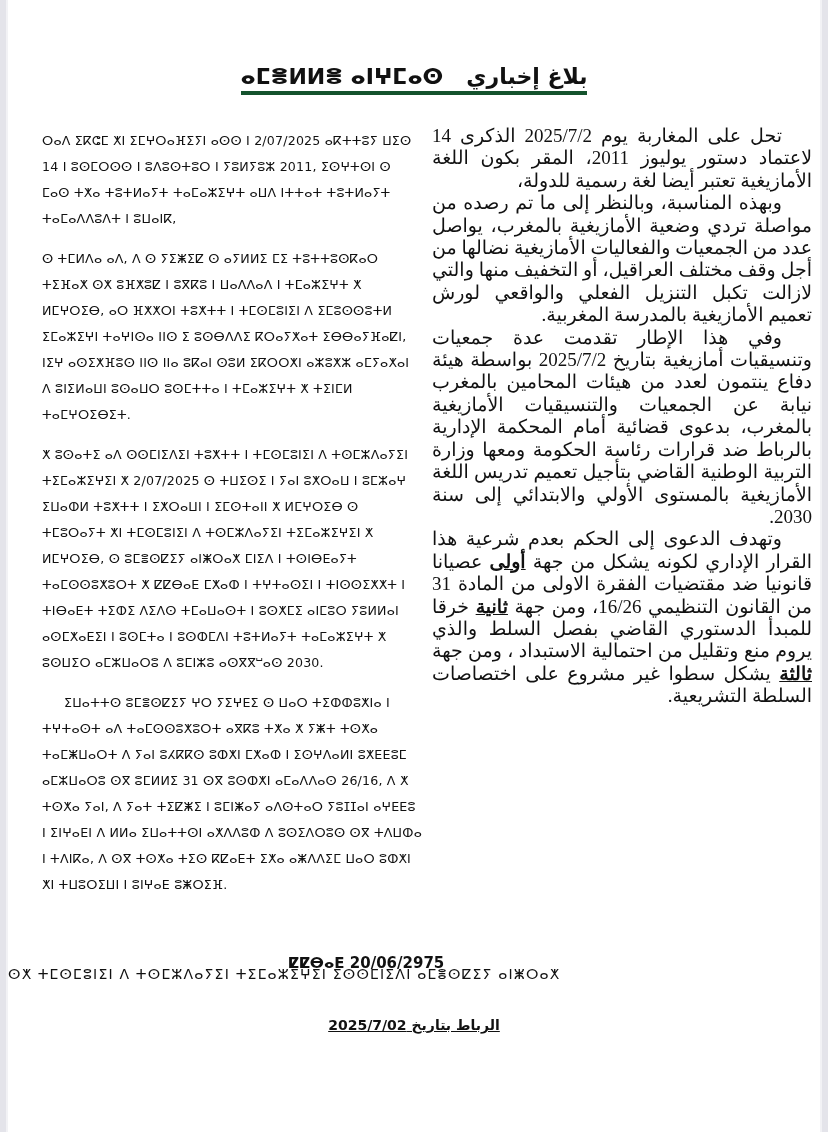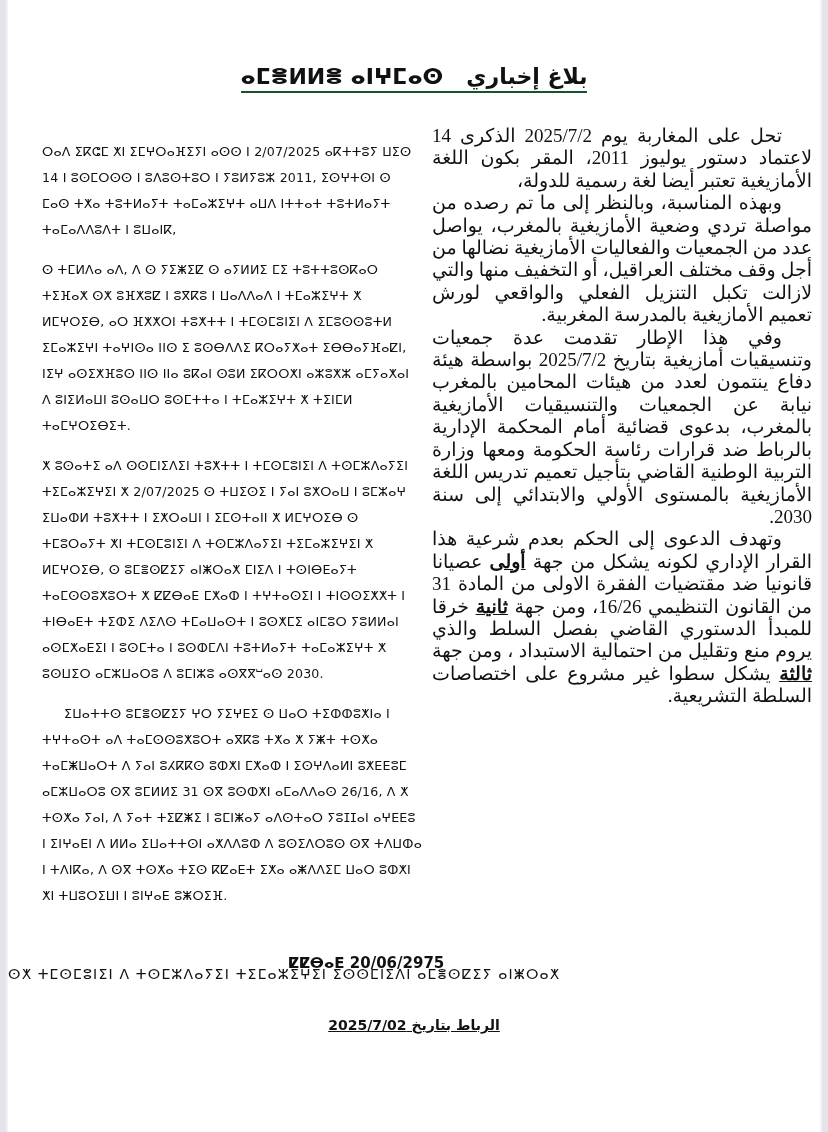--- a/index.html
+++ b/index.html
@@ -14,26 +14,26 @@
   .edge-left2 { position: absolute; left: 6px; top: 0; width: 2px; height: 1132px; background: #f2f2f5; }
   .edge-right { position: absolute; right: 0; top: 0; width: 6px; height: 1132px; background: #e4e4ea; }
   .edge-right2 { position: absolute; right: 6px; top: 0; width: 2px; height: 1132px; background: #f2f2f5; }
 
   .title {
     position: absolute; top: 64px; left: 0; width: 828px;
     text-align: center;
     font-size: 22px; font-weight: bold;
     white-space: nowrap;
   }
-  .title span { border-bottom: 2px solid #14532d; padding-bottom: 2px; }
+  .title span { border-bottom: 4px solid #14532d; padding-bottom: 2px; }
   .title .ar { font-family: "DejaVu Sans", sans-serif; direction: rtl; unicode-bidi: isolate; }
   .title .tf { font-family: "DejaVu Sans", sans-serif; }
 
   .col-left {
-    position: absolute; left: 42px; top: 139px; width: 380px;
+    position: absolute; left: 42px; top: 128px; width: 380px;
     font-family: "DejaVu Sans", sans-serif;
     font-size: 12.6px; line-height: 26px;
     letter-spacing: 0.2px;
   }
   .col-left p { margin: 0 0 14px 0; }
 
   .col-right {
     position: absolute; left: 432px; top: 125px; width: 380px;
     direction: rtl; text-align: justify;
     font-family: "Liberation Serif", serif;

